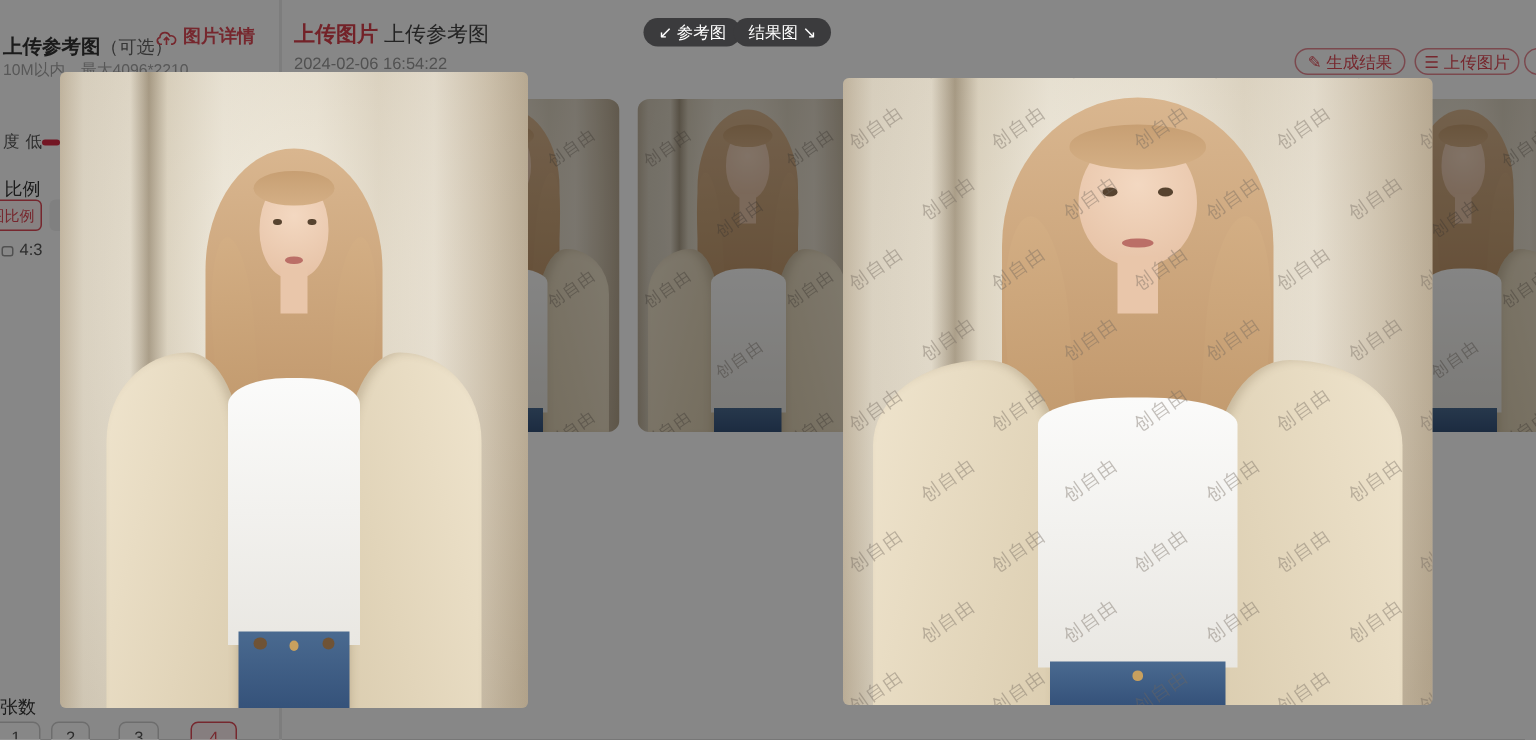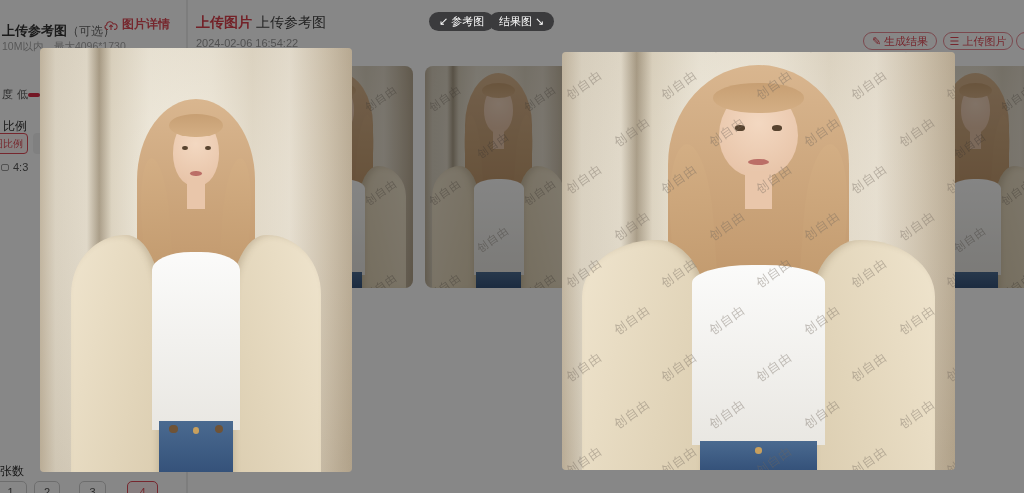--- a/index.html
+++ b/index.html
@@ -108,21 +108,21 @@
 <body>
 
 <div class="stage">
 
   <div class="bg-layer">
     <div class="divider"></div>
 
     <div class="sb-title">
       <span>上传参考图</span><span class="sb-optional">（可选）</span>
     </div>
-    <div class="sb-hint">10M以内，最大4096*1730</div>
+    <div class="sb-hint">10M以内，最大4096*2210</div>
     <div class="upload-link">
       <span class="icon">
         <svg width="14" height="12" viewBox="0 0 14 12">
             <path d="M4 10.5h-1.2A2.3 2.3 0 0 1 2.6 6a3.4 3.4 0 0 1 6.6-1 2.7 2.7 0 0 1 2 5.4H10" fill="none" stroke="#df4b57" stroke-width="1.1"></path>
             <path d="M7 11V6.2M5.2 7.8 7 6l1.8 1.8" fill="none" stroke="#df4b57" stroke-width="1.1"></path>
           </svg>
       </span>
       <span>图片详情</span>
     </div>
     <div class="sim-label" style="left:2px;">度</div>

